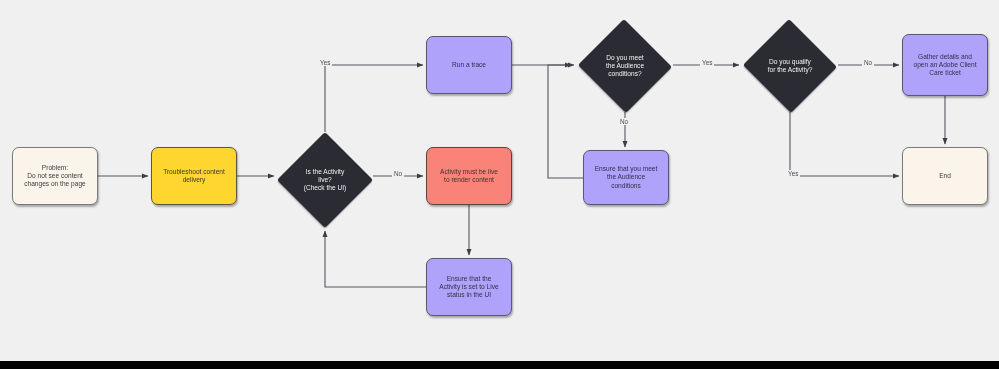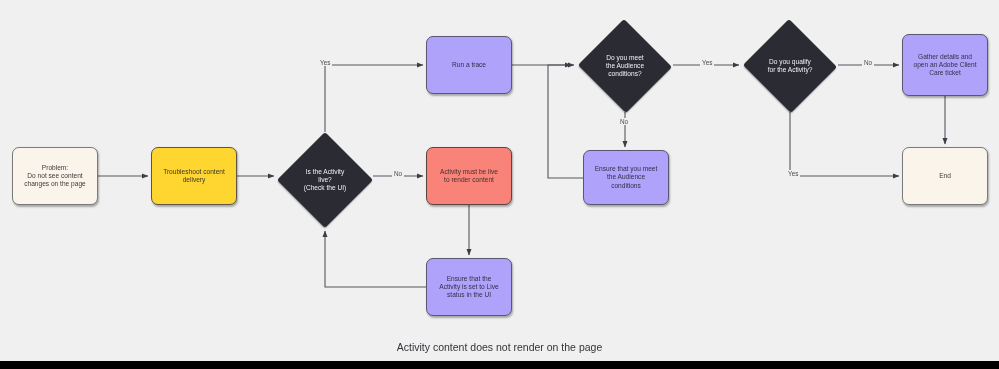--- a/index.html
+++ b/index.html
@@ -200,17 +200,16 @@
     <span class="node-label">End</span>
   </div>
 
   <div class="edge-label" style="left:318px;top:59px;font-size:6.4px;">Yes</div>
   <div class="edge-label" style="left:392px;top:170px;font-size:6.4px;">No</div>
   <div class="edge-label" style="left:618px;top:118px;font-size:6.4px;">No</div>
   <div class="edge-label" style="left:700px;top:59px;font-size:6.4px;">Yes</div>
   <div class="edge-label" style="left:862px;top:59px;font-size:6.4px;">No</div>
   <div class="edge-label" style="left:786px;top:170px;font-size:6.4px;">Yes</div>
 
-  <div id="caption" style="top:341px;font-size:10.5px;">Activity content does not render on the page</div>
 
   <div id="bottom-bar" style="top:361px;height:8px;"></div>
 
 </div>
 
 </body></html>

